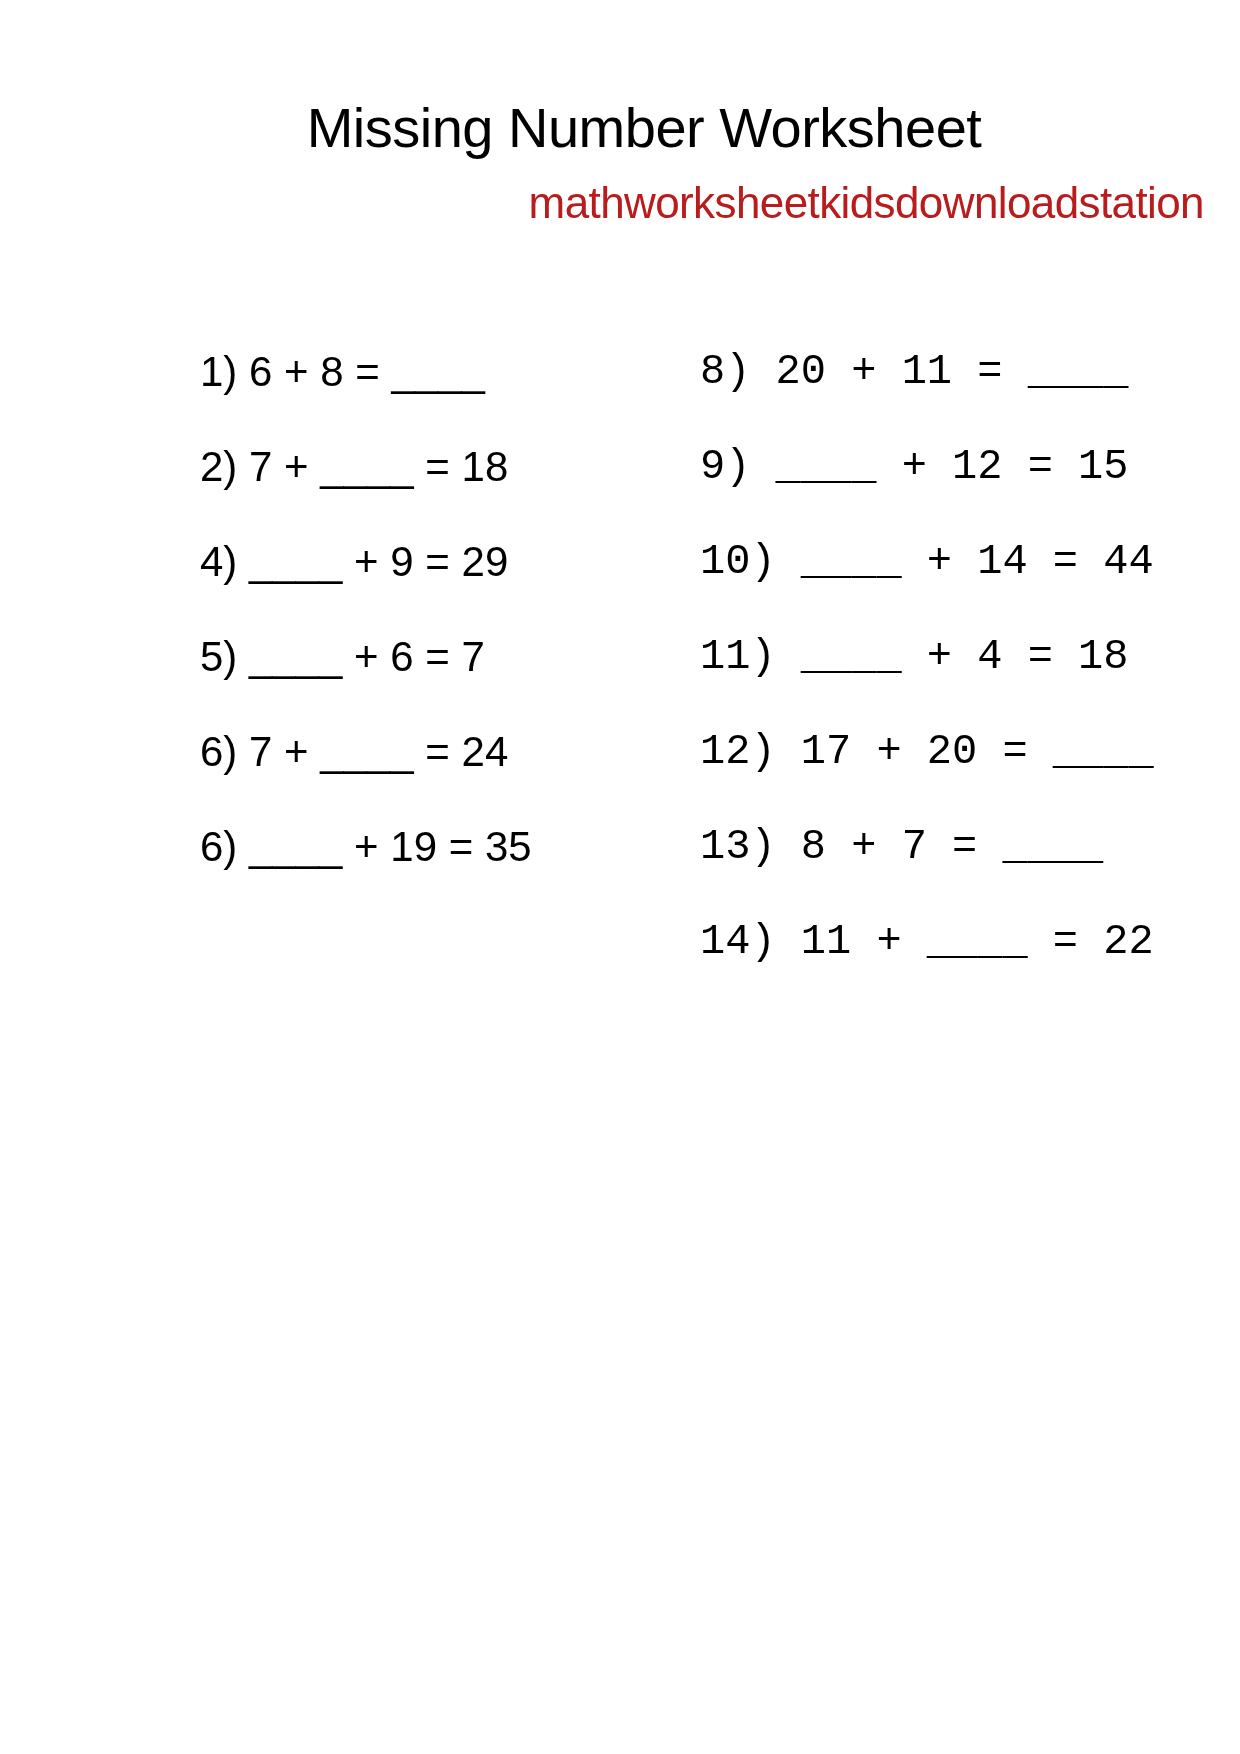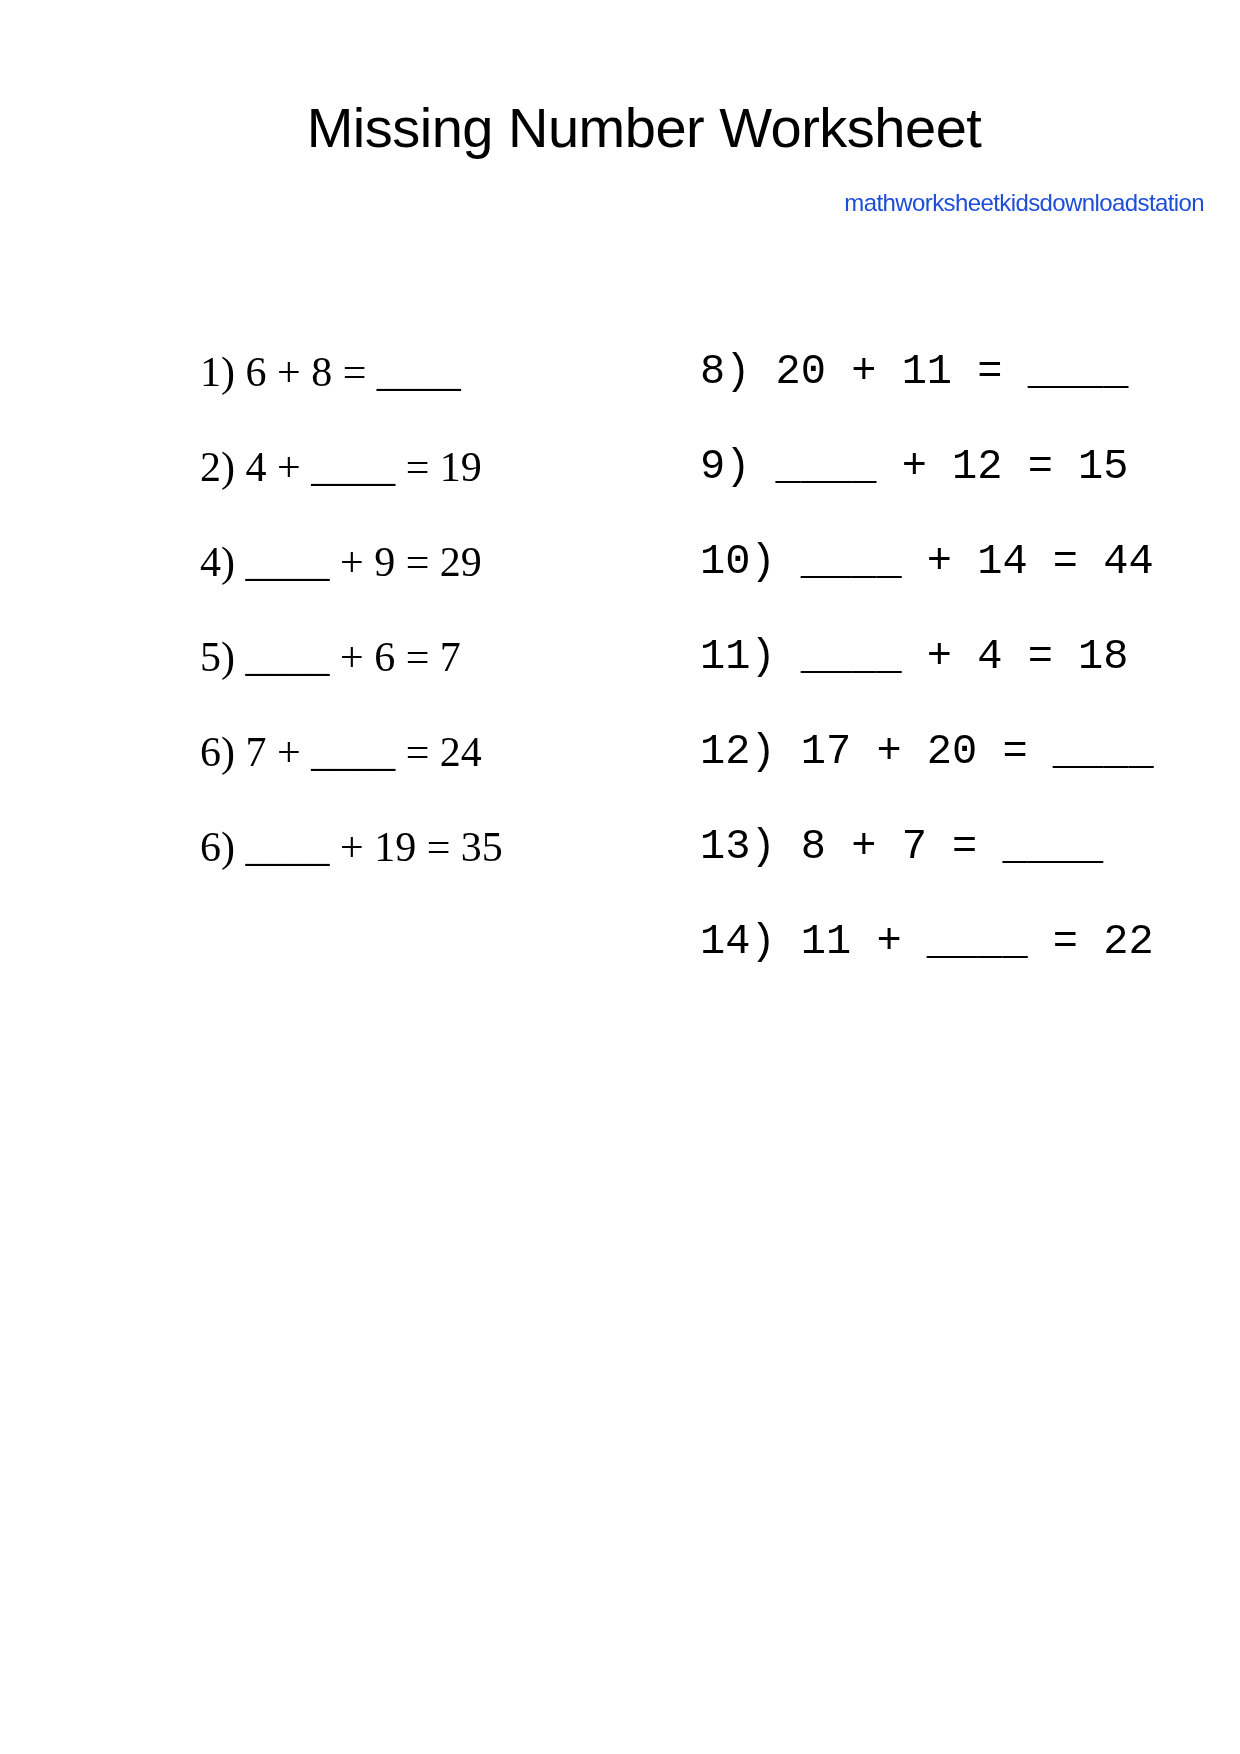--- a/index.html
+++ b/index.html
@@ -26,48 +26,48 @@
       margin: 0;
       font-weight: normal;
       letter-spacing: -0.5px;
       padding-left: 48px;
       box-sizing: border-box;
     }
     .subtitle {
       position: absolute;
       right: 36px;
       top: 180px;
-      font-size: 24px;
+      font-size: 44px;
       line-height: 46px;
-      color: #1d4ed8;
+      color: #b91c1c;
       letter-spacing: -0.6px;
     }
     .col {
       position: absolute;
       top: 348px;
     }
-    .col.left { left: 200px; font-family: Liberation Serif, serif; }
+    .col.left { left: 200px; }
     .col.right { left: 700px; font-family: Liberation Mono, monospace; }
     .problem {
       font-size: 42px;
       line-height: 48px;
       height: 95px;
       white-space: nowrap;
       margin: 0;
     }
   </style>
 </head>
 <body>
 
 <h1 class="title">Missing Number Worksheet</h1>
 <div class="subtitle">mathworksheetkidsdownloadstation</div>
 
 <div class="col left">
   <p class="problem">1) 6 + 8 = ____</p>
-  <p class="problem">2) 4 + ____ = 19</p>
+  <p class="problem">2) 7 + ____ = 18</p>
   <p class="problem">4) ____ + 9 = 29</p>
   <p class="problem">5) ____ + 6 = 7</p>
   <p class="problem">6) 7 + ____ = 24</p>
   <p class="problem">6) ____ + 19 = 35</p>
 </div>
 
 <div class="col right">
   <p class="problem">8) 20 + 11 = ____</p>
   <p class="problem">9) ____ + 12 = 15</p>
   <p class="problem">10) ____ + 14 = 44</p>

